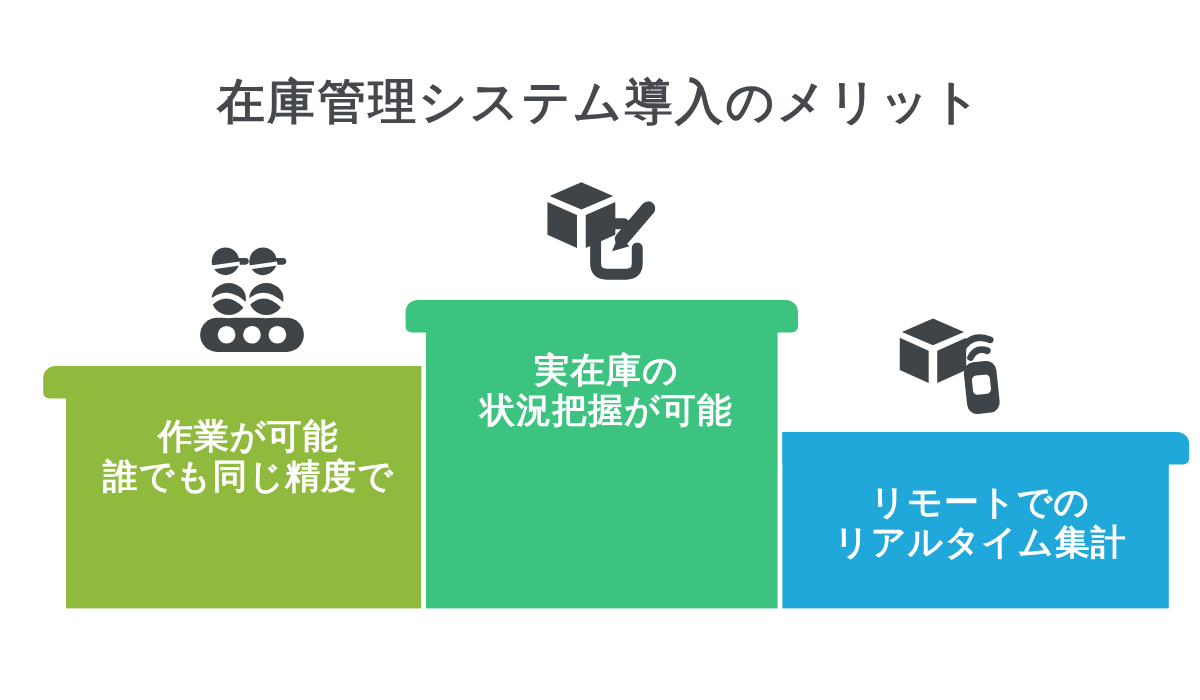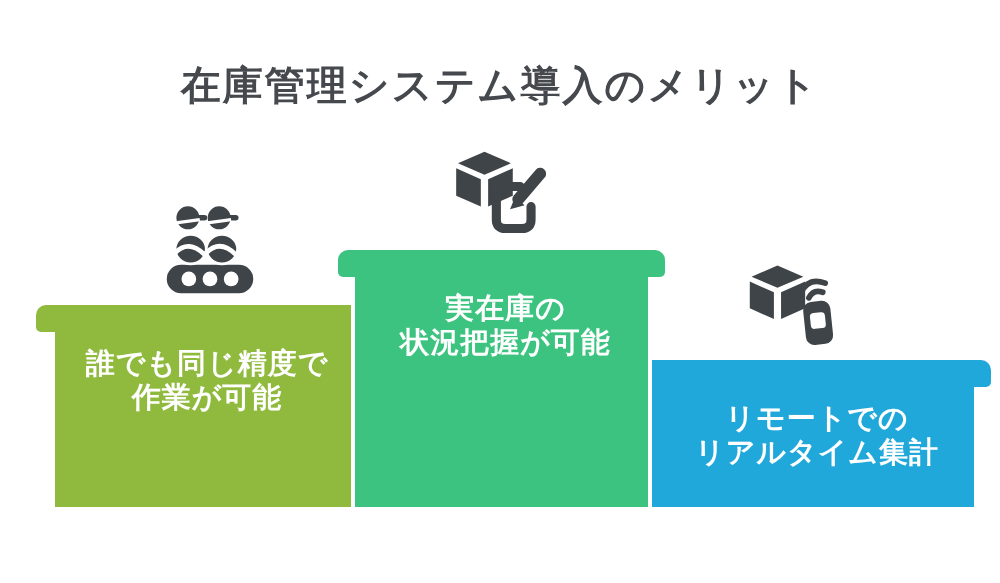--- a/index.html
+++ b/index.html
@@ -84,22 +84,22 @@
       <g transform="rotate(-6 74 62)">
         <rect x="60" y="40" width="29" height="46" rx="9" fill="currentColor"></rect>
         <rect x="66.5" y="52" width="16" height="17" rx="4" fill="#fff"></rect>
       </g>
     </svg>
   </div>
 
   <div class="col col-left" style="background: rgb(143, 186, 61);">
     <div class="ledge ledge-left" style="background: rgb(143, 186, 61);"></div>
     <div class="label">
+      <div>作業が可能</div>
       <div>誰でも同じ精度で</div>
-      <div>作業が可能</div>
     </div>
   </div>
 
   <div class="col col-mid" style="background: rgb(60, 195, 127);">
     <div class="ledge ledge-mid" style="background: rgb(60, 195, 127);"></div>
     <div class="label">
       <div>実在庫の</div>
       <div>状況把握が可能</div>
     </div>
   </div>

